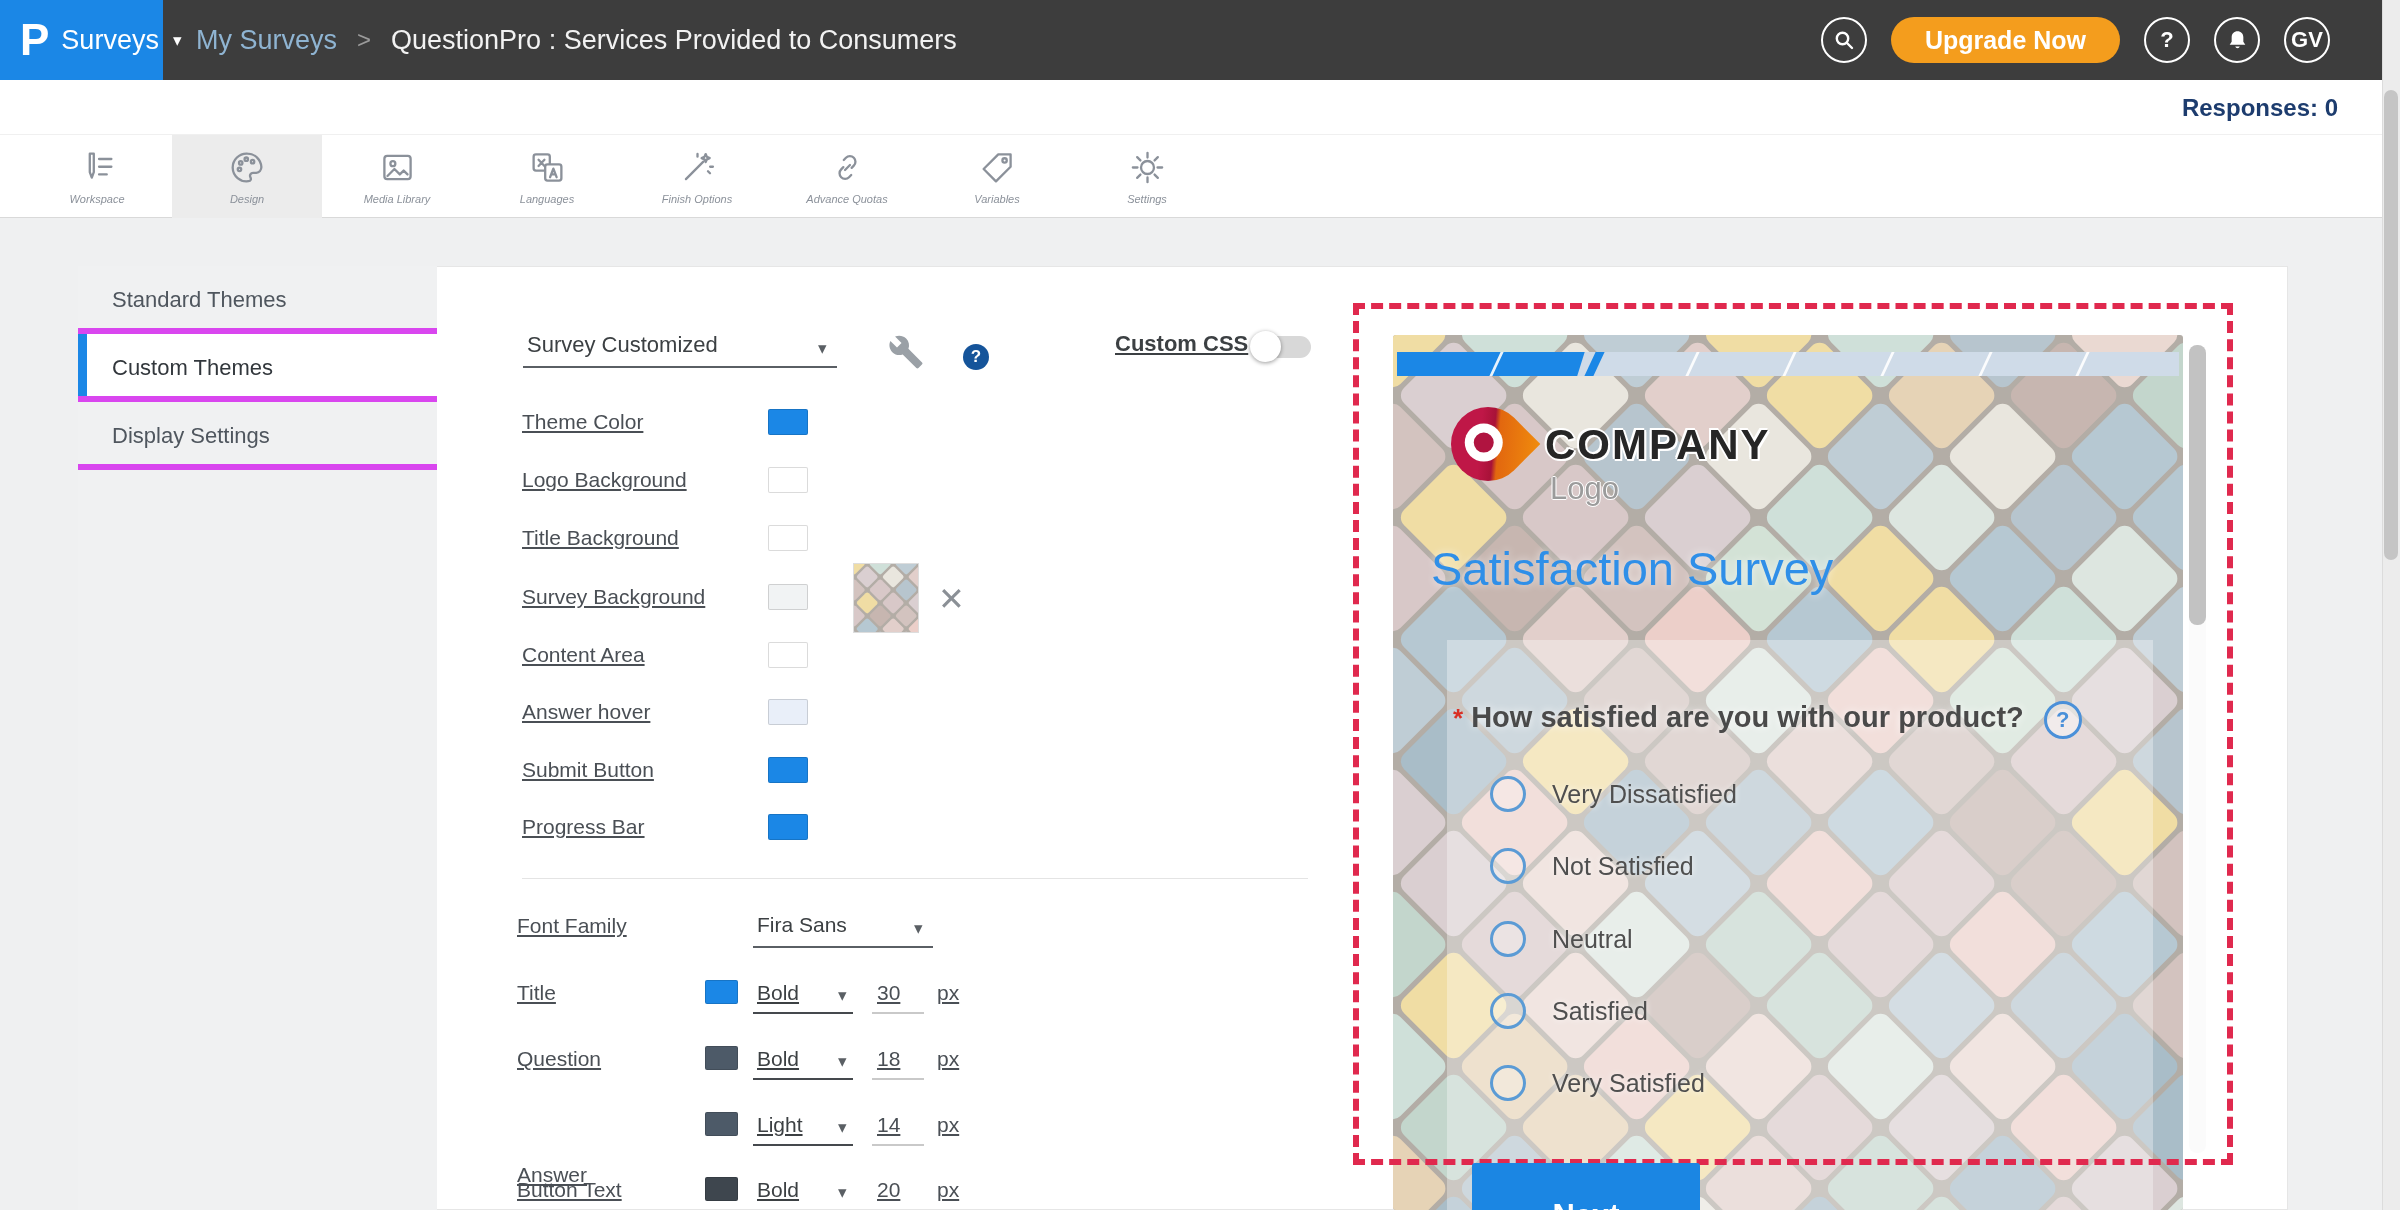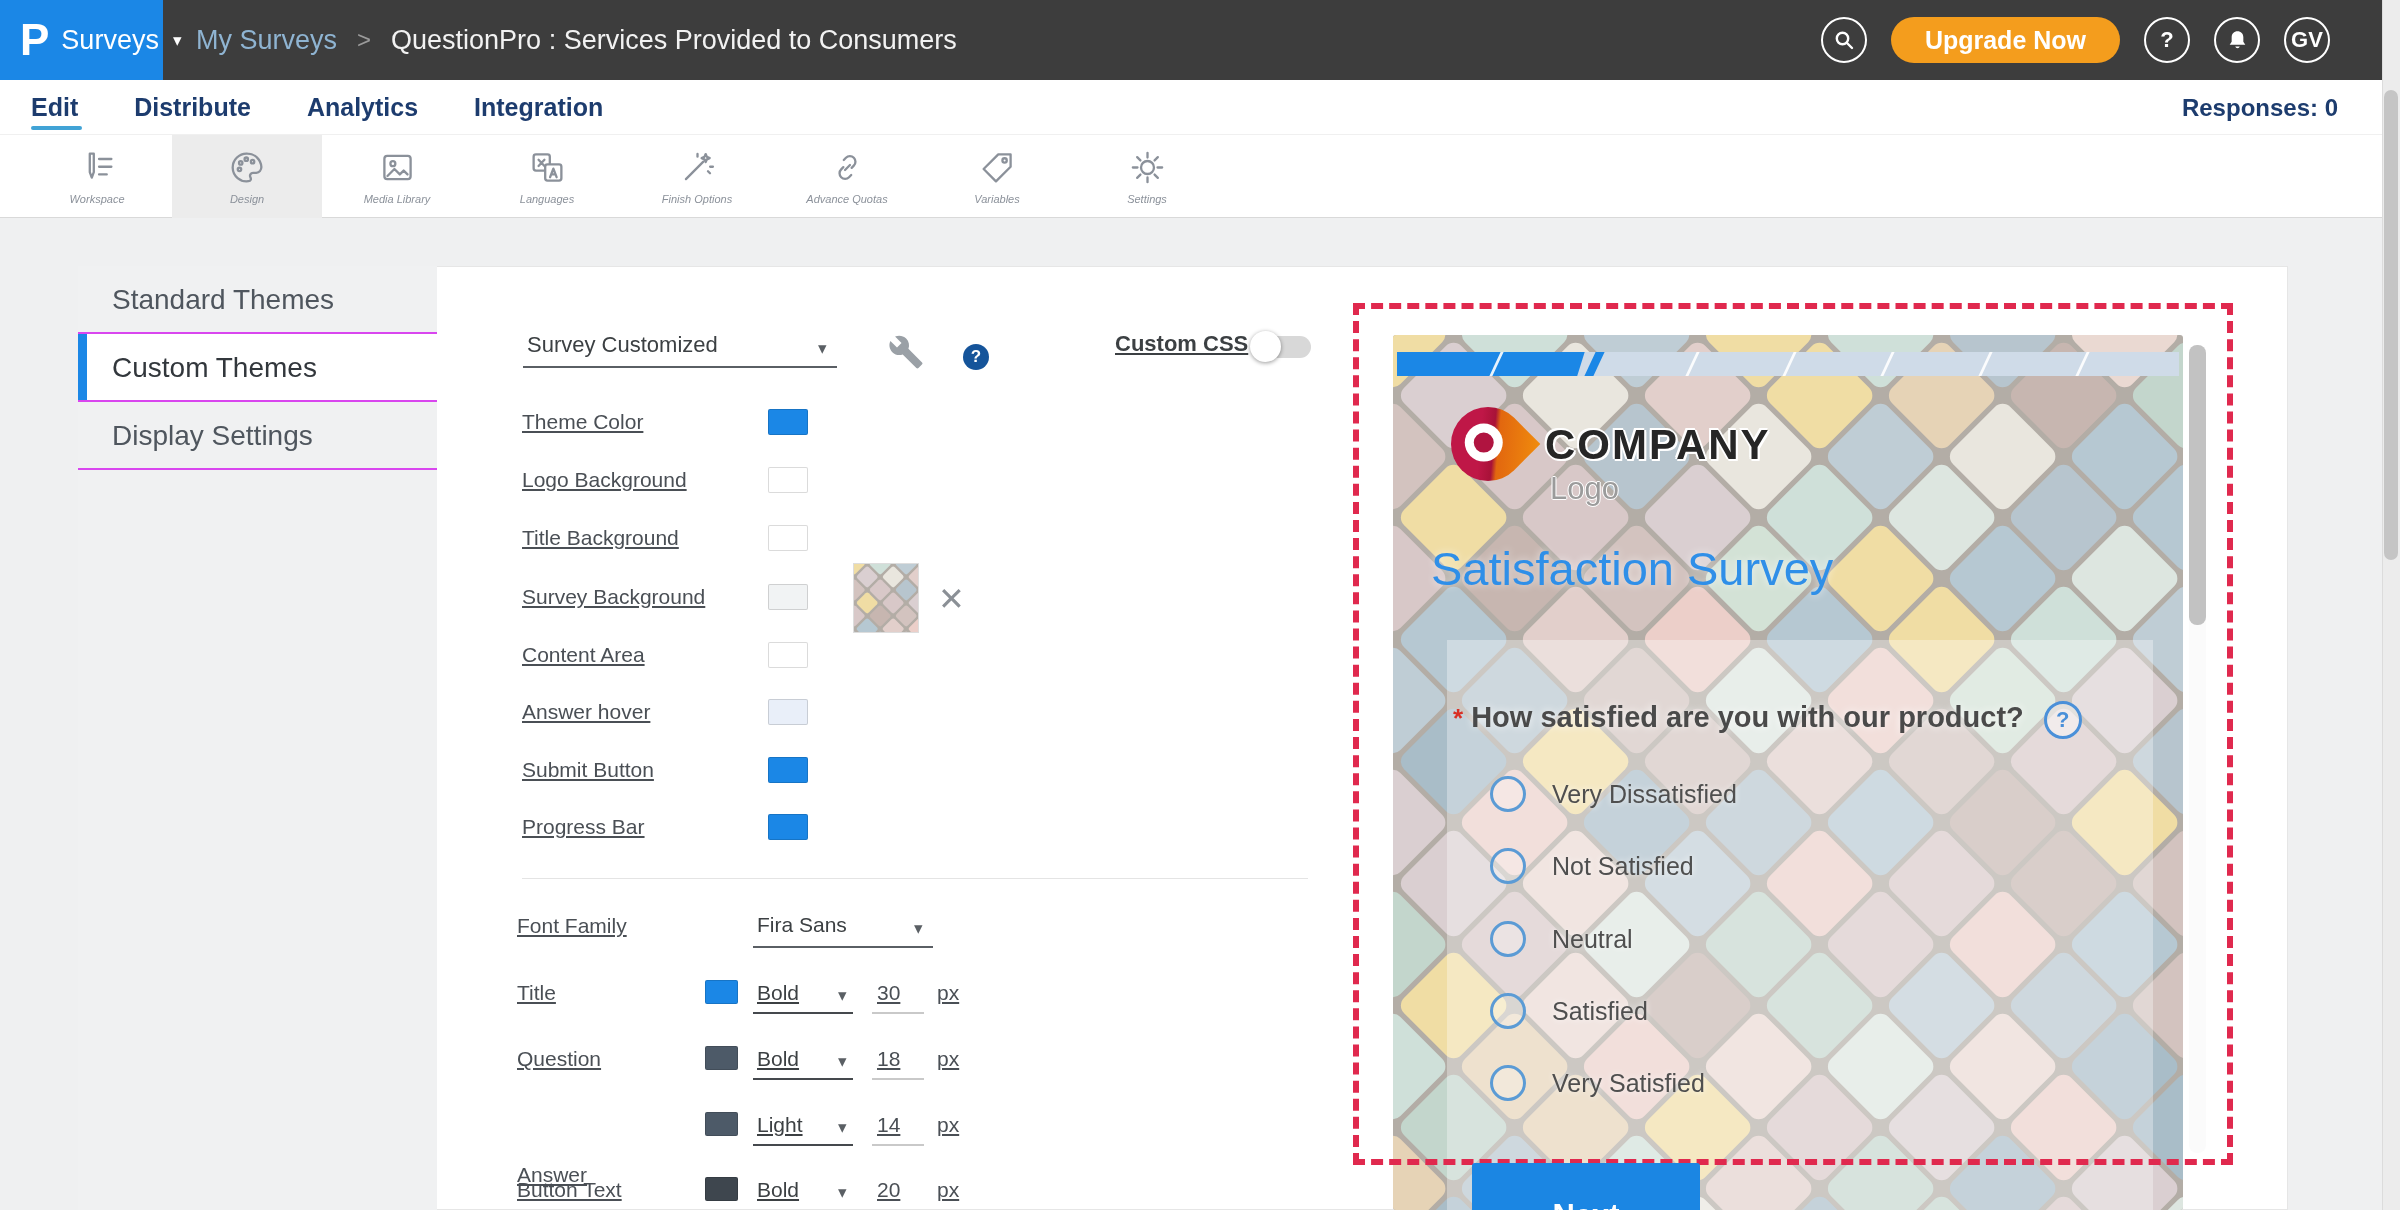--- a/index.html
+++ b/index.html
@@ -43,22 +43,22 @@
   .urlbox input { flex:1; border:none; outline:none; padding:0 12px; font-size:20px; color:#3c4043; font-family:inherit; background:#fff; min-width:0; }
   .url-edit { width:50px; background:#ececec; border-left:1px solid #c9c9c9; display:flex; align-items:center; justify-content:center; cursor:pointer; }
   .previewbtn { position:absolute; left:2110px; top:152px; width:126px; height:50px; background:#1b86e3; border:none; border-radius:5px;
                 color:#fff; font-size:22px; font-weight:bold; font-family:inherit; display:flex; align-items:center; justify-content:center; gap:9px; cursor:pointer; }
 
   
   .card { position:absolute; left:78px; top:266px; width:2210px; height:944px; background:#fff; border:1px solid #e6e6e6; }
 
   
   .sidebar { position:absolute; left:78px; top:266px; width:359px; height:944px; background:#f0f1f2; }
-  .side-item { position:relative; height:68px; line-height:68px; padding-left:34px; font-size:28px; color:#4f565e;
-               background:#f0f1f2; border-bottom:2px solid #d946ef; cursor:pointer; }
+  .side-item { position:relative; height:68px; line-height:68px; padding-left:34px; font-size:22px; color:#4f565e;
+               background:#f0f1f2; border-bottom:6px solid #d946ef; cursor:pointer; }
   .side-item.active { background:#fff; color:#32373c; }
   .side-item.active .side-bar { position:absolute; left:0; top:0; width:9px; height:100%; background:#1b87e6; }
 
   
   .lbl { position:absolute; font-size:21px; color:#4a4f55; white-space:nowrap;text-decoration:underline; }
   .swatch { position:absolute; width:40px; height:26px; border-radius:2px; border:1px solid rgba(0,0,0,.14); cursor:pointer; }
   .fswatch { position:absolute; width:33px; height:24px; border-radius:2px; border:1px solid rgba(0,0,0,.14); cursor:pointer; }
   .uline { position:absolute; height:2px; background:#5a5f64; }
   .uline-light { position:absolute; height:2px; background:#c9c9c9; }
   .caret { position:absolute; font-size:17px; color:#5a5f64; cursor:pointer; font-family:"DejaVu Sans", sans-serif; }
@@ -142,26 +142,20 @@
             <path d="M9.8 17.8a2.3 2.3 0 0 0 4.4 0z"></path>
           </svg>
       </div>
       <div class="tb-circle">
           <span>GV</span>
         </div>
     </div>
   </div>
 
   <div class="navrow">
-    <div class="navtabs">
-      <span class="navtab active">Edit</span>
-      <span class="navtab">Distribute</span>
-      <span class="navtab">Analytics</span>
-      <span class="navtab">Integration</span>
-    </div>
     <span class="responses">Responses: 0</span>
   </div>
 
   <div class="toolbar">
     <div class="toolitems">
       <div class="toolitem">
         <svg viewBox="0 0 24 24">
             <path d="M7 3v12l1.3 3.6L9.6 15V3z"></path>
             <path d="M13 6.5h8M13 11.5h8M13 16.5h5"></path>
           </svg>

